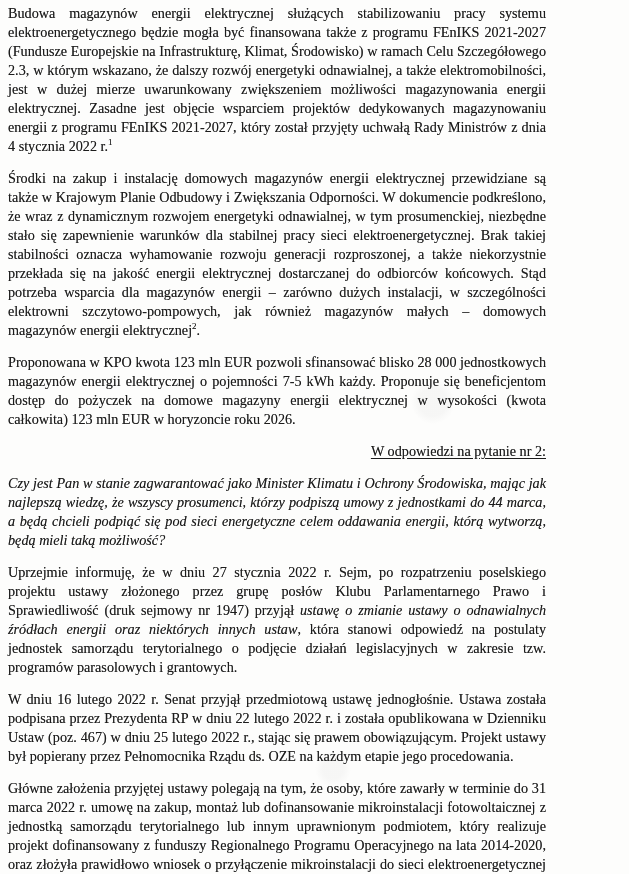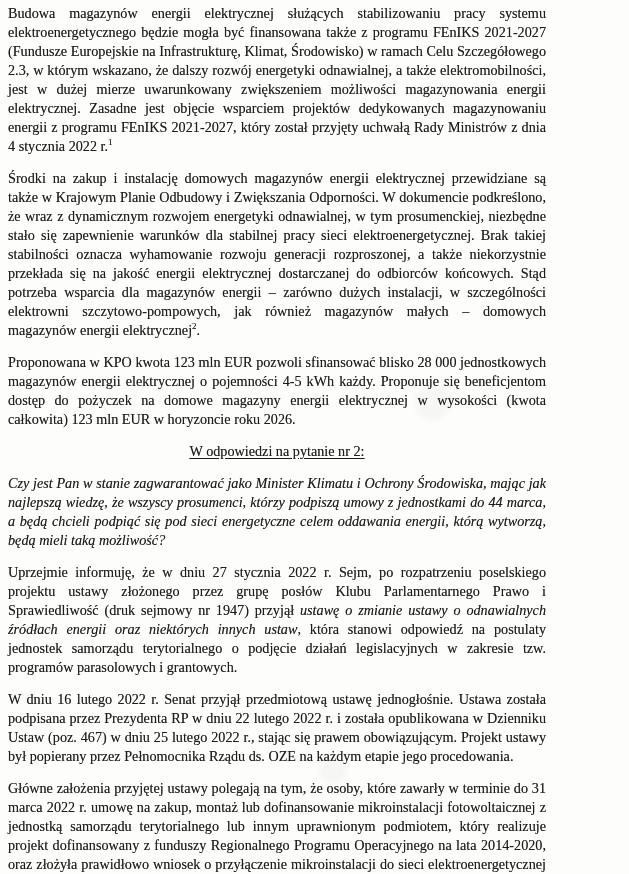--- a/index.html
+++ b/index.html
@@ -24,21 +24,21 @@
     overflow: hidden;
     text-shadow: 0 0 0.45px rgba(30,30,30,0.55);
   }
   p.para {
     margin: 0 0 13px 0;
     text-align: justify;
     text-justify: inter-word;
   }
   p.heading {
     margin: 1px 0 13px 0;
-    text-align: center;
+    text-align: right;
   }
   .heading span {
     text-decoration: underline;
     text-underline-offset: 2px;
   }
   .italic { font-style: italic; }
   sup.fnref {
     font-size: 9px;
     line-height: 0;
     vertical-align: super;
@@ -46,21 +46,21 @@
 </style>
 </head>
 <body>
 
 <div class="page">
 
   <p class="para"><span>Budowa magazynów energii elektrycznej służących stabilizowaniu pracy systemu elektroenergetycznego będzie mogła być finansowana także z programu FEnIKS 2021-2027 (Fundusze Europejskie na Infrastrukturę, Klimat, Środowisko) w ramach Celu Szczegółowego 2.3, w którym wskazano, że dalszy rozwój energetyki odnawialnej, a także elektromobilności, jest w dużej mierze uwarunkowany zwiększeniem możliwości magazynowania energii elektrycznej. Zasadne jest objęcie wsparciem projektów dedykowanych magazynowaniu energii z programu FEnIKS 2021-2027, który został przyjęty uchwałą Rady Ministrów z dnia 4 stycznia 2022 r.</span><sup class="fnref">1</sup></p>
 
   <p class="para"><span>Środki na zakup i instalację domowych magazynów energii elektrycznej przewidziane są także w Krajowym Planie Odbudowy i Zwiększania Odporności. W dokumencie podkreślono, że wraz z dynamicznym rozwojem energetyki odnawialnej, w tym prosumenckiej, niezbędne stało się zapewnienie warunków dla stabilnej pracy sieci elektroenergetycznej. Brak takiej stabilności oznacza wyhamowanie rozwoju generacji rozproszonej, a także niekorzystnie przekłada się na jakość energii elektrycznej dostarczanej do odbiorców końcowych. Stąd potrzeba wsparcia dla magazynów energii – zarówno dużych instalacji, w szczególności elektrowni szczytowo-pompowych, jak również magazynów małych – domowych magazynów energii elektrycznej</span><sup class="fnref">2</sup><span>.</span></p>
 
-  <p class="para"><span>Proponowana w KPO kwota 123 mln EUR pozwoli sfinansować blisko 28 000 jednostkowych magazynów energii elektrycznej o pojemności 4-5 kWh każdy. Proponuje się beneficjentom dostęp do pożyczek na domowe magazyny energii elektrycznej w wysokości (kwota całkowita) 123 mln EUR w horyzoncie roku 2026.</span></p>
+  <p class="para"><span>Proponowana w KPO kwota 123 mln EUR pozwoli sfinansować blisko 28 000 jednostkowych magazynów energii elektrycznej o pojemności 7-5 kWh każdy. Proponuje się beneficjentom dostęp do pożyczek na domowe magazyny energii elektrycznej w wysokości (kwota całkowita) 123 mln EUR w horyzoncie roku 2026.</span></p>
 
   <p class="heading"><span>W odpowiedzi na pytanie nr 2:</span></p>
 
   <p class="para italic"><span>Czy jest Pan w stanie zagwarantować jako Minister Klimatu i Ochrony Środowiska, mając jak najlepszą wiedzę, że wszyscy prosumenci, którzy podpiszą umowy z jednostkami do 44 marca, a będą chcieli podpiąć się pod sieci energetyczne celem oddawania energii, którą wytworzą, będą mieli taką możliwość?</span></p>
 
   <p class="para"><span>Uprzejmie informuję, że w dniu 27 stycznia 2022 r. Sejm, po rozpatrzeniu poselskiego projektu ustawy złożonego przez grupę posłów Klubu Parlamentarnego Prawo i Sprawiedliwość (druk sejmowy nr 1947) przyjął </span><span class="italic">ustawę o zmianie ustawy o odnawialnych źródłach energii oraz niektórych innych ustaw</span><span>, która stanowi odpowiedź na postulaty jednostek samorządu terytorialnego o podjęcie działań legislacyjnych w zakresie tzw. programów parasolowych i grantowych.</span></p>
 
   <p class="para"><span>W dniu 16 lutego 2022 r. Senat przyjął przedmiotową ustawę jednogłośnie. Ustawa została podpisana przez Prezydenta RP w dniu 22 lutego 2022 r. i została opublikowana w Dzienniku Ustaw (poz. 467) w dniu 25 lutego 2022 r., stając się prawem obowiązującym. Projekt ustawy był popierany przez Pełnomocnika Rządu ds. OZE na każdym etapie jego procedowania.</span></p>
 
   <p class="para"><span>Główne założenia przyjętej ustawy polegają na tym, że osoby, które zawarły w terminie do 31 marca 2022 r. umowę na zakup, montaż lub dofinansowanie mikroinstalacji fotowoltaicznej z jednostką samorządu terytorialnego lub innym uprawnionym podmiotem, który realizuje projekt dofinansowany z funduszy Regionalnego Programu Operacyjnego na lata 2014-2020, oraz złożyła prawidłowo wniosek o przyłączenie mikroinstalacji do sieci elektroenergetycznej w terminie do 31 grudnia 2023 r., będzie mogła rozliczać się w zakresie wytworzonej i pobranej energii elektrycznej na dotychczasowych zasadach, tj. w systemie opustów.</span></p>

